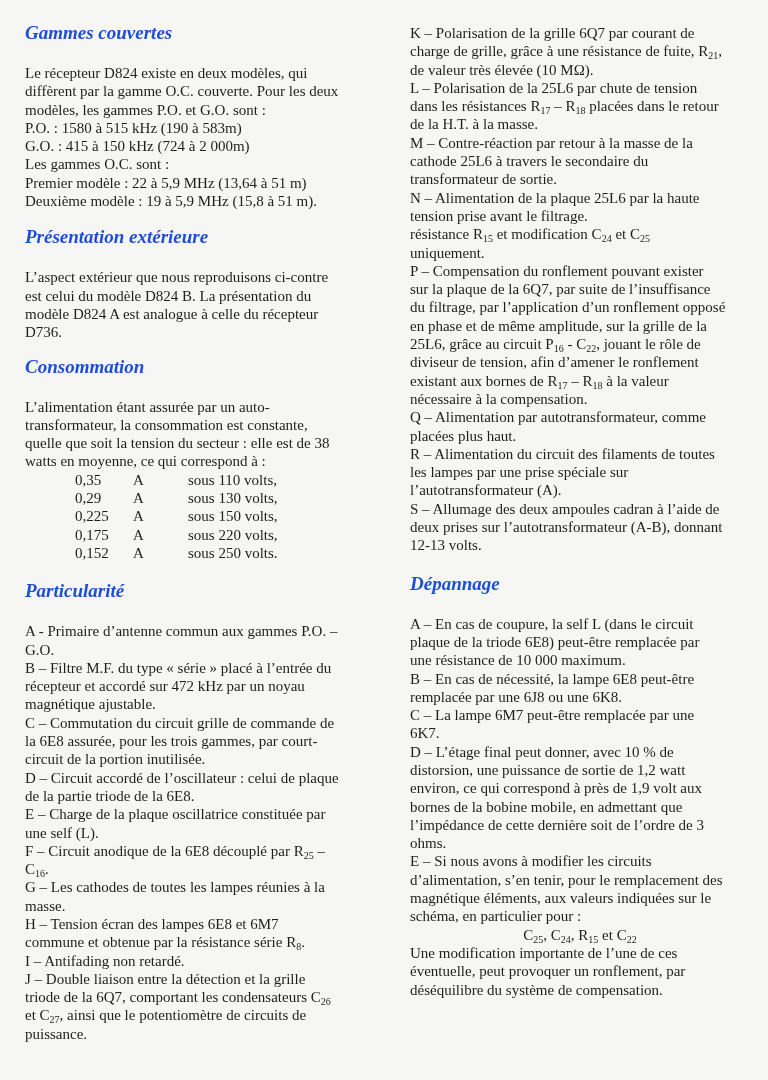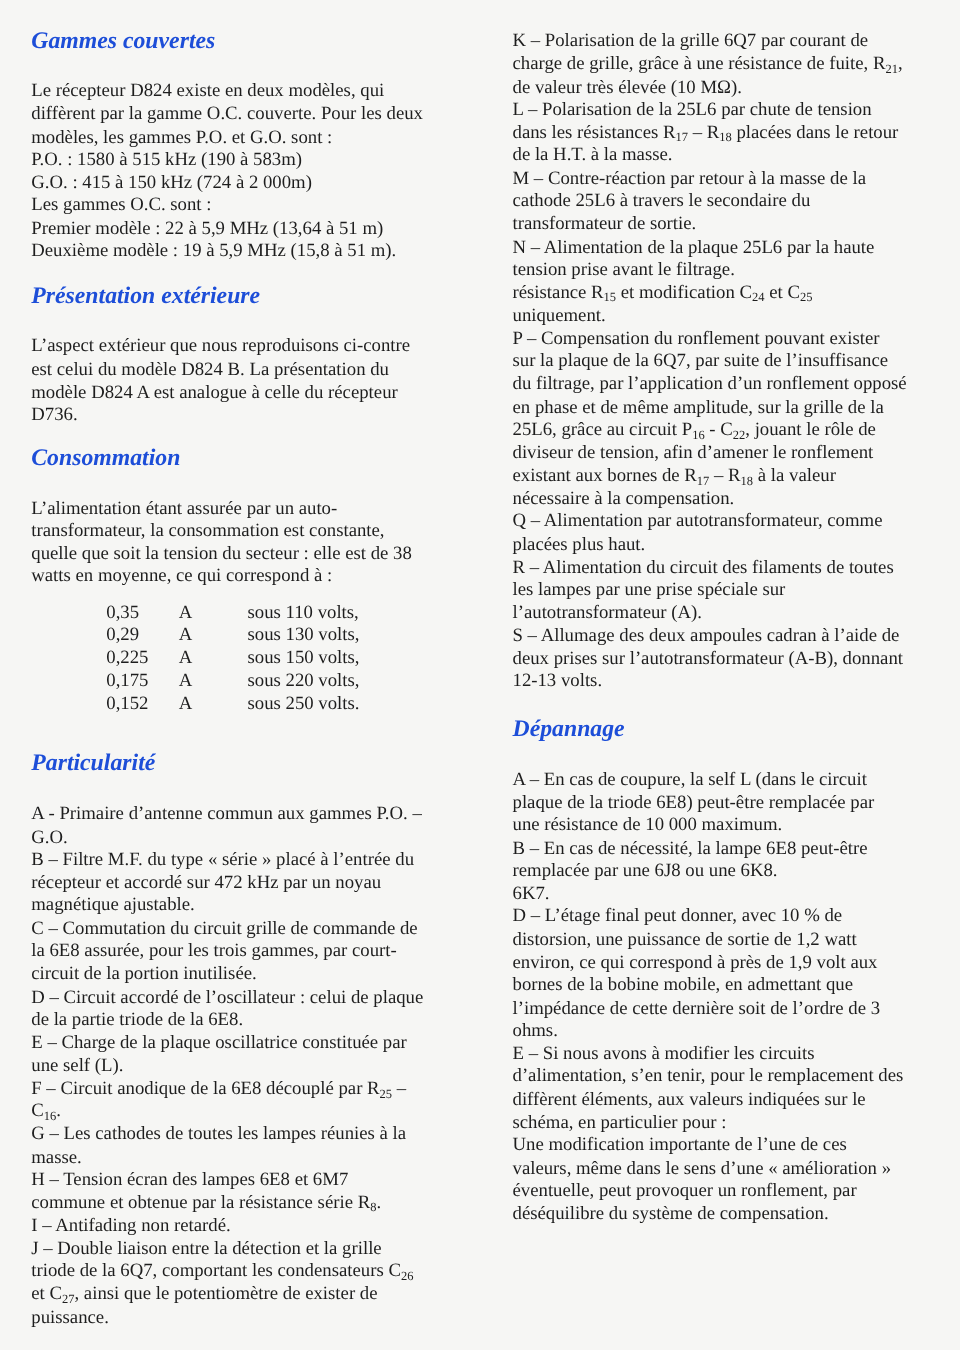--- a/index.html
+++ b/index.html
@@ -17,21 +17,21 @@
   .col-left { left: 25px; width: 345px; }
   .col-right { left: 410px; width: 340px; }
   h2 {
     font-family: "Liberation Serif", "DejaVu Serif", serif;
     font-style: italic; font-weight: bold;
     font-size: 19px; line-height: 22px;
     margin: 0; color: #1d4ed8;
   }
   p { margin: 0; }
   .sub { font-size: 10px; vertical-align: -3px; line-height: 0; }
-  .table { margin: 10px; }
+  .table { margin: 0; }
   .table-row { display: flex; }
   .t-val { width: 58px; margin-left: 50px; }
   .t-unit { width: 55px; }
   .center { text-align: center; }
 </style>
 </head>
 <body>
 
 <div class="col col-left">
   <div style="height:22px"></div>
@@ -110,21 +110,21 @@
     <p>une self (L).</p>
     <p><span>F – Circuit anodique de la 6E8 découplé par R</span><span class="sub">25</span><span> –</span></p>
     <p><span>C</span><span class="sub">16</span><span>.</span></p>
     <p>G – Les cathodes de toutes les lampes réunies à la</p>
     <p>masse.</p>
     <p>H – Tension écran des lampes 6E8 et 6M7</p>
     <p><span>commune et obtenue par la résistance série R</span><span class="sub">8</span><span>.</span></p>
     <p>I – Antifading non retardé.</p>
     <p>J – Double liaison entre la détection et la grille</p>
     <p><span>triode de la 6Q7, comportant les condensateurs C</span><span class="sub">26</span></p>
-    <p><span>et C</span><span class="sub">27</span><span>, ainsi que le potentiomètre de exister de</span></p>
+    <p><span>et C</span><span class="sub">27</span><span>, ainsi que le potentiomètre de circuits de</span></p>
     <p>puissance.</p>
   </div>
 </div>
 
 <div class="col col-right">
   <div style="height:24px"></div>
   <div>
     <p>K – Polarisation de la grille 6Q7 par courant de</p>
     <p><span>charge de grille, grâce à une résistance de fuite, R</span><span class="sub">21</span><span>,</span></p>
     <p>de valeur très élevée (10 MΩ).</p>
@@ -157,29 +157,30 @@
   </div>
   <div style="height:18px"></div>
   <h2>Dépannage</h2>
   <div style="height:20px"></div>
   <div>
     <p>A – En cas de coupure, la self L (dans le circuit</p>
     <p>plaque de la triode 6E8) peut-être remplacée par</p>
     <p>une résistance de 10 000 maximum.</p>
     <p>B – En cas de nécessité, la lampe 6E8 peut-être</p>
     <p>remplacée par une 6J8 ou une 6K8.</p>
+    <p>C – La lampe 6M7 peut-être remplacée par une</p>
     <p>6K7.</p>
     <p>D – L’étage final peut donner, avec 10 % de</p>
     <p>distorsion, une puissance de sortie de 1,2 watt</p>
     <p>environ, ce qui correspond à près de 1,9 volt aux</p>
     <p>bornes de la bobine mobile, en admettant que</p>
     <p>l’impédance de cette dernière soit de l’ordre de 3</p>
     <p>ohms.</p>
     <p>E – Si nous avons à modifier les circuits</p>
     <p>d’alimentation, s’en tenir, pour le remplacement des</p>
-    <p>diffèrent éléments, aux valeurs indiquées sur le</p>
+    <p>magnétique éléments, aux valeurs indiquées sur le</p>
     <p>schéma, en particulier pour :</p>
+    <p class="center"><span>C</span><span class="sub">25</span><span>, C</span><span class="sub">24</span><span>, R</span><span class="sub">15</span><span> et C</span><span class="sub">22</span></p>
     <p>Une modification importante de l’une de ces</p>
-    <p>valeurs, même dans le sens d’une « amélioration »</p>
     <p>éventuelle, peut provoquer un ronflement, par</p>
     <p>déséquilibre du système de compensation.</p>
   </div>
 </div>
 
 </body></html>

